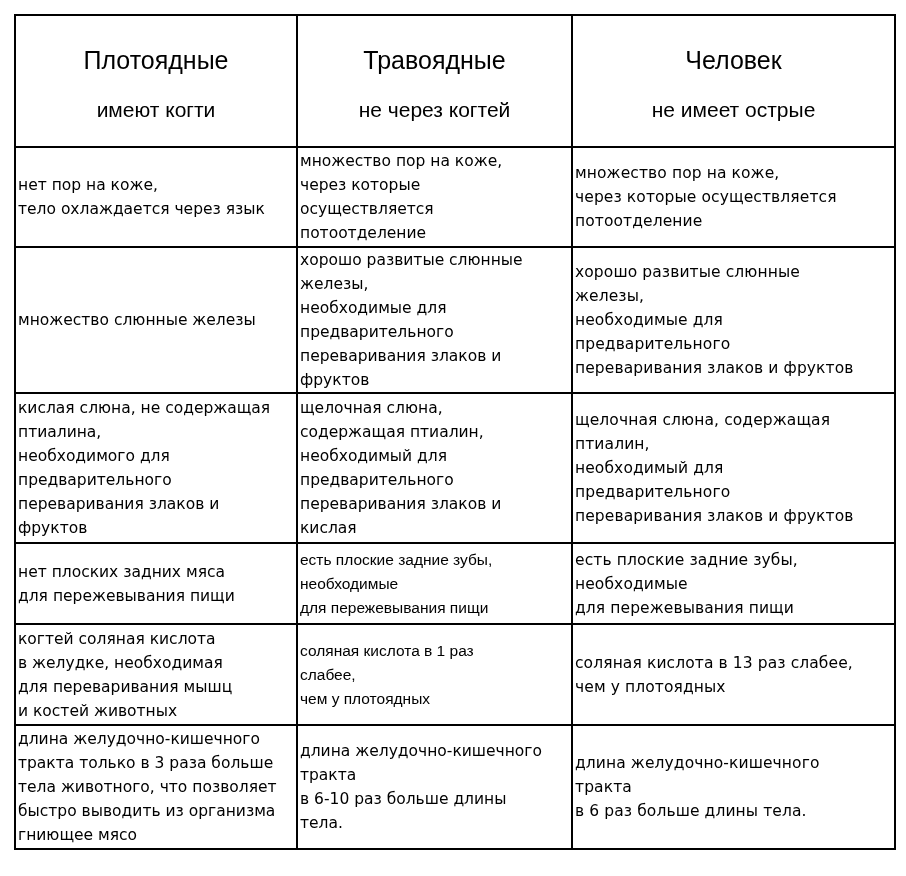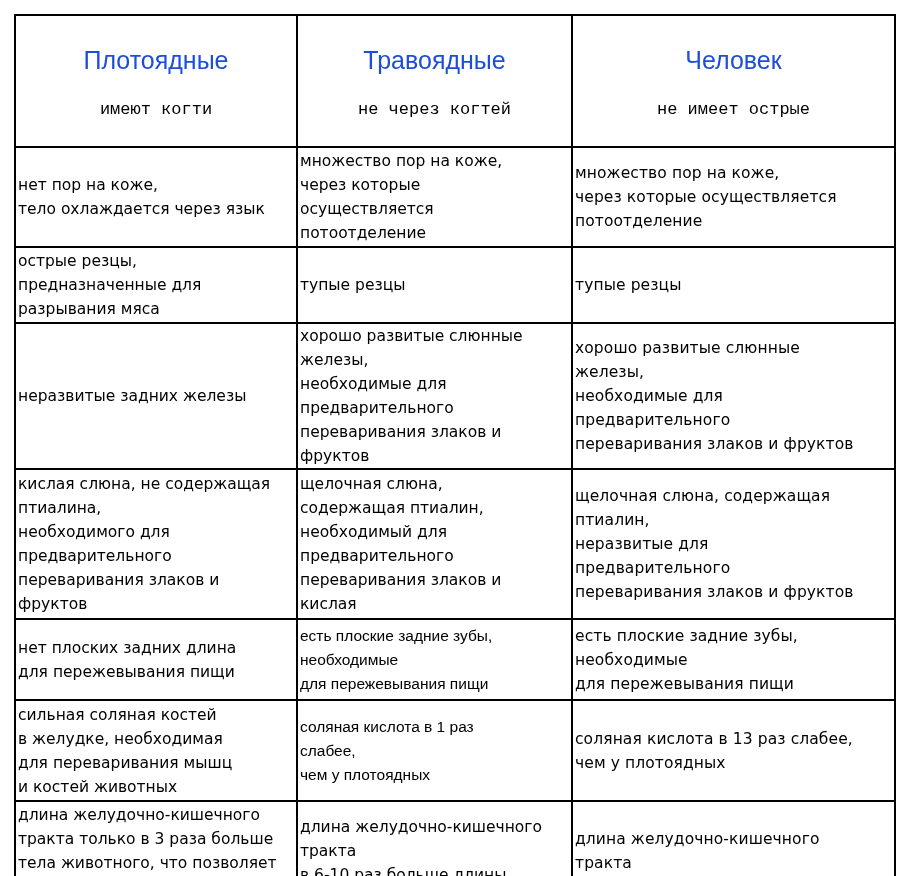--- a/index.html
+++ b/index.html
@@ -34,29 +34,29 @@
       white-space: pre-line;
       overflow: hidden;
     }
     table.cmp th {
       text-align: center;
       padding: 4px 0 2px 0;
       height: 56px;
     }
     .h-title {
       display: block;
-      color: #1d4ed8;
+      color: #000000;
       font-family: "Liberation Sans", sans-serif;
       font-size: 25px;
       line-height: 32px;
     }
     .h-sub {
       display: block;
-      font-family: Liberation Mono, monospace;
-      font-size: 17px;
+      font-family: Liberation Sans, sans-serif;
+      font-size: 21px;
       line-height: 20px;
     }
     col.c1 { width: 282px; }
     col.c2 { width: 275px; }
     col.c3 { width: 323px; }
     td.comic {
       font-family: "DejaVu Sans", sans-serif;
       font-size: 16px;
       line-height: 26px;
       letter-spacing: 0.1px;
@@ -96,29 +96,22 @@
       <td>нет пор на коже,
 тело охлаждается через язык</td>
       <td>множество пор на коже,
 через которые
 осуществляется
 потоотделение</td>
       <td class="comic">множество пор на коже,
 через которые осуществляется
 потоотделение</td>
     </tr>
-    <tr style="height:76px;">
-      <td>острые резцы,
-предназначенные для
-разрывания мяса</td>
-      <td>тупые резцы</td>
-      <td class="comic">тупые резцы</td>
-    </tr>
     <tr style="height:146px;">
-      <td>неразвитые задних железы</td>
+      <td>множество слюнные железы</td>
       <td>хорошо развитые слюнные
 железы,
 необходимые для
 предварительного
 переваривания злаков и
 фруктов</td>
       <td class="comic">хорошо развитые слюнные
 железы,
 необходимые для
 предварительного
@@ -132,36 +125,36 @@
 переваривания злаков и
 фруктов</td>
       <td>щелочная слюна,
 содержащая птиалин,
 необходимый для
 предварительного
 переваривания злаков и
 кислая</td>
       <td class="comic">щелочная слюна, содержащая
 птиалин,
-неразвитые для
+необходимый для
 предварительного
 переваривания злаков и фруктов</td>
     </tr>
     <tr style="height:81px;">
-      <td>нет плоских задних длина
+      <td>нет плоских задних мяса
 для пережевывания пищи</td>
       <td class="comic2">есть плоские задние зубы,
 необходимые
 для пережевывания пищи</td>
       <td class="comic">есть плоские задние зубы,
 необходимые
 для пережевывания пищи</td>
     </tr>
     <tr style="height:101px;">
-      <td>сильная соляная костей
+      <td>когтей соляная кислота
 в желудке, необходимая
 для переваривания мышц
 и костей животных</td>
       <td class="comic2">соляная кислота в 1 раз
 слабее,
 чем у плотоядных</td>
       <td class="comic">соляная кислота в 13 раз слабее,
 чем у плотоядных</td>
     </tr>
     <tr style="height:124px;">

